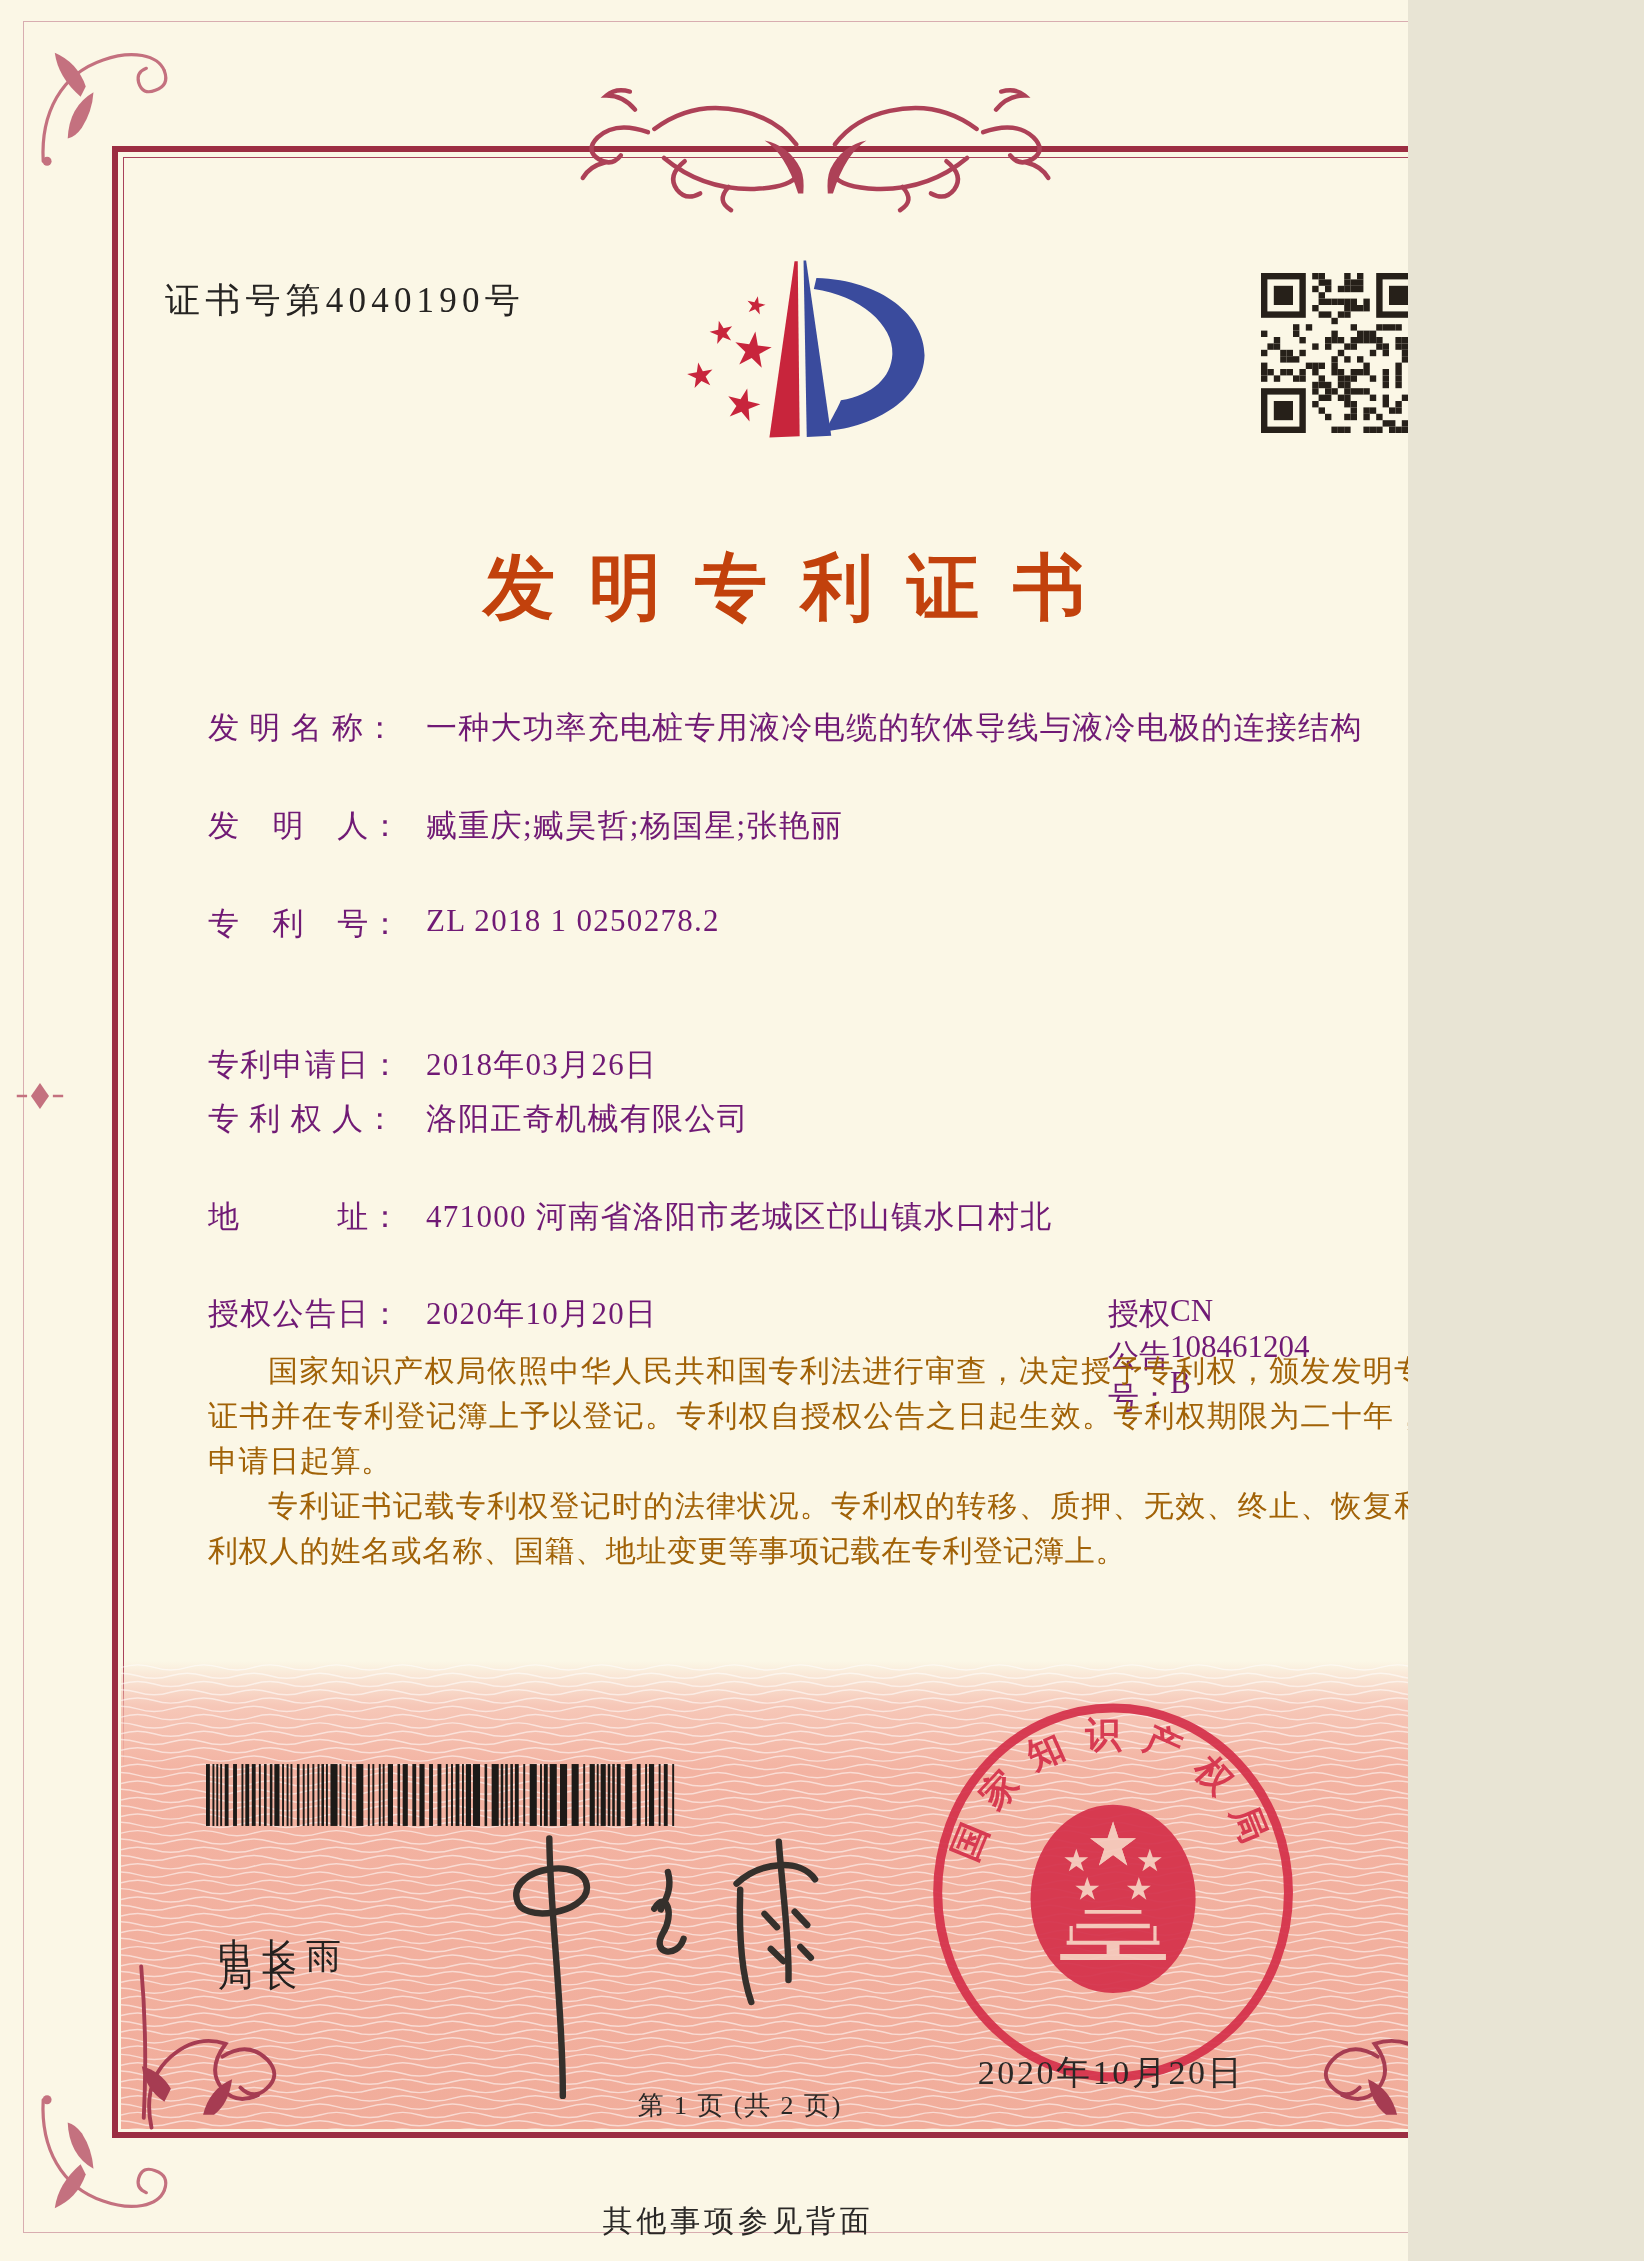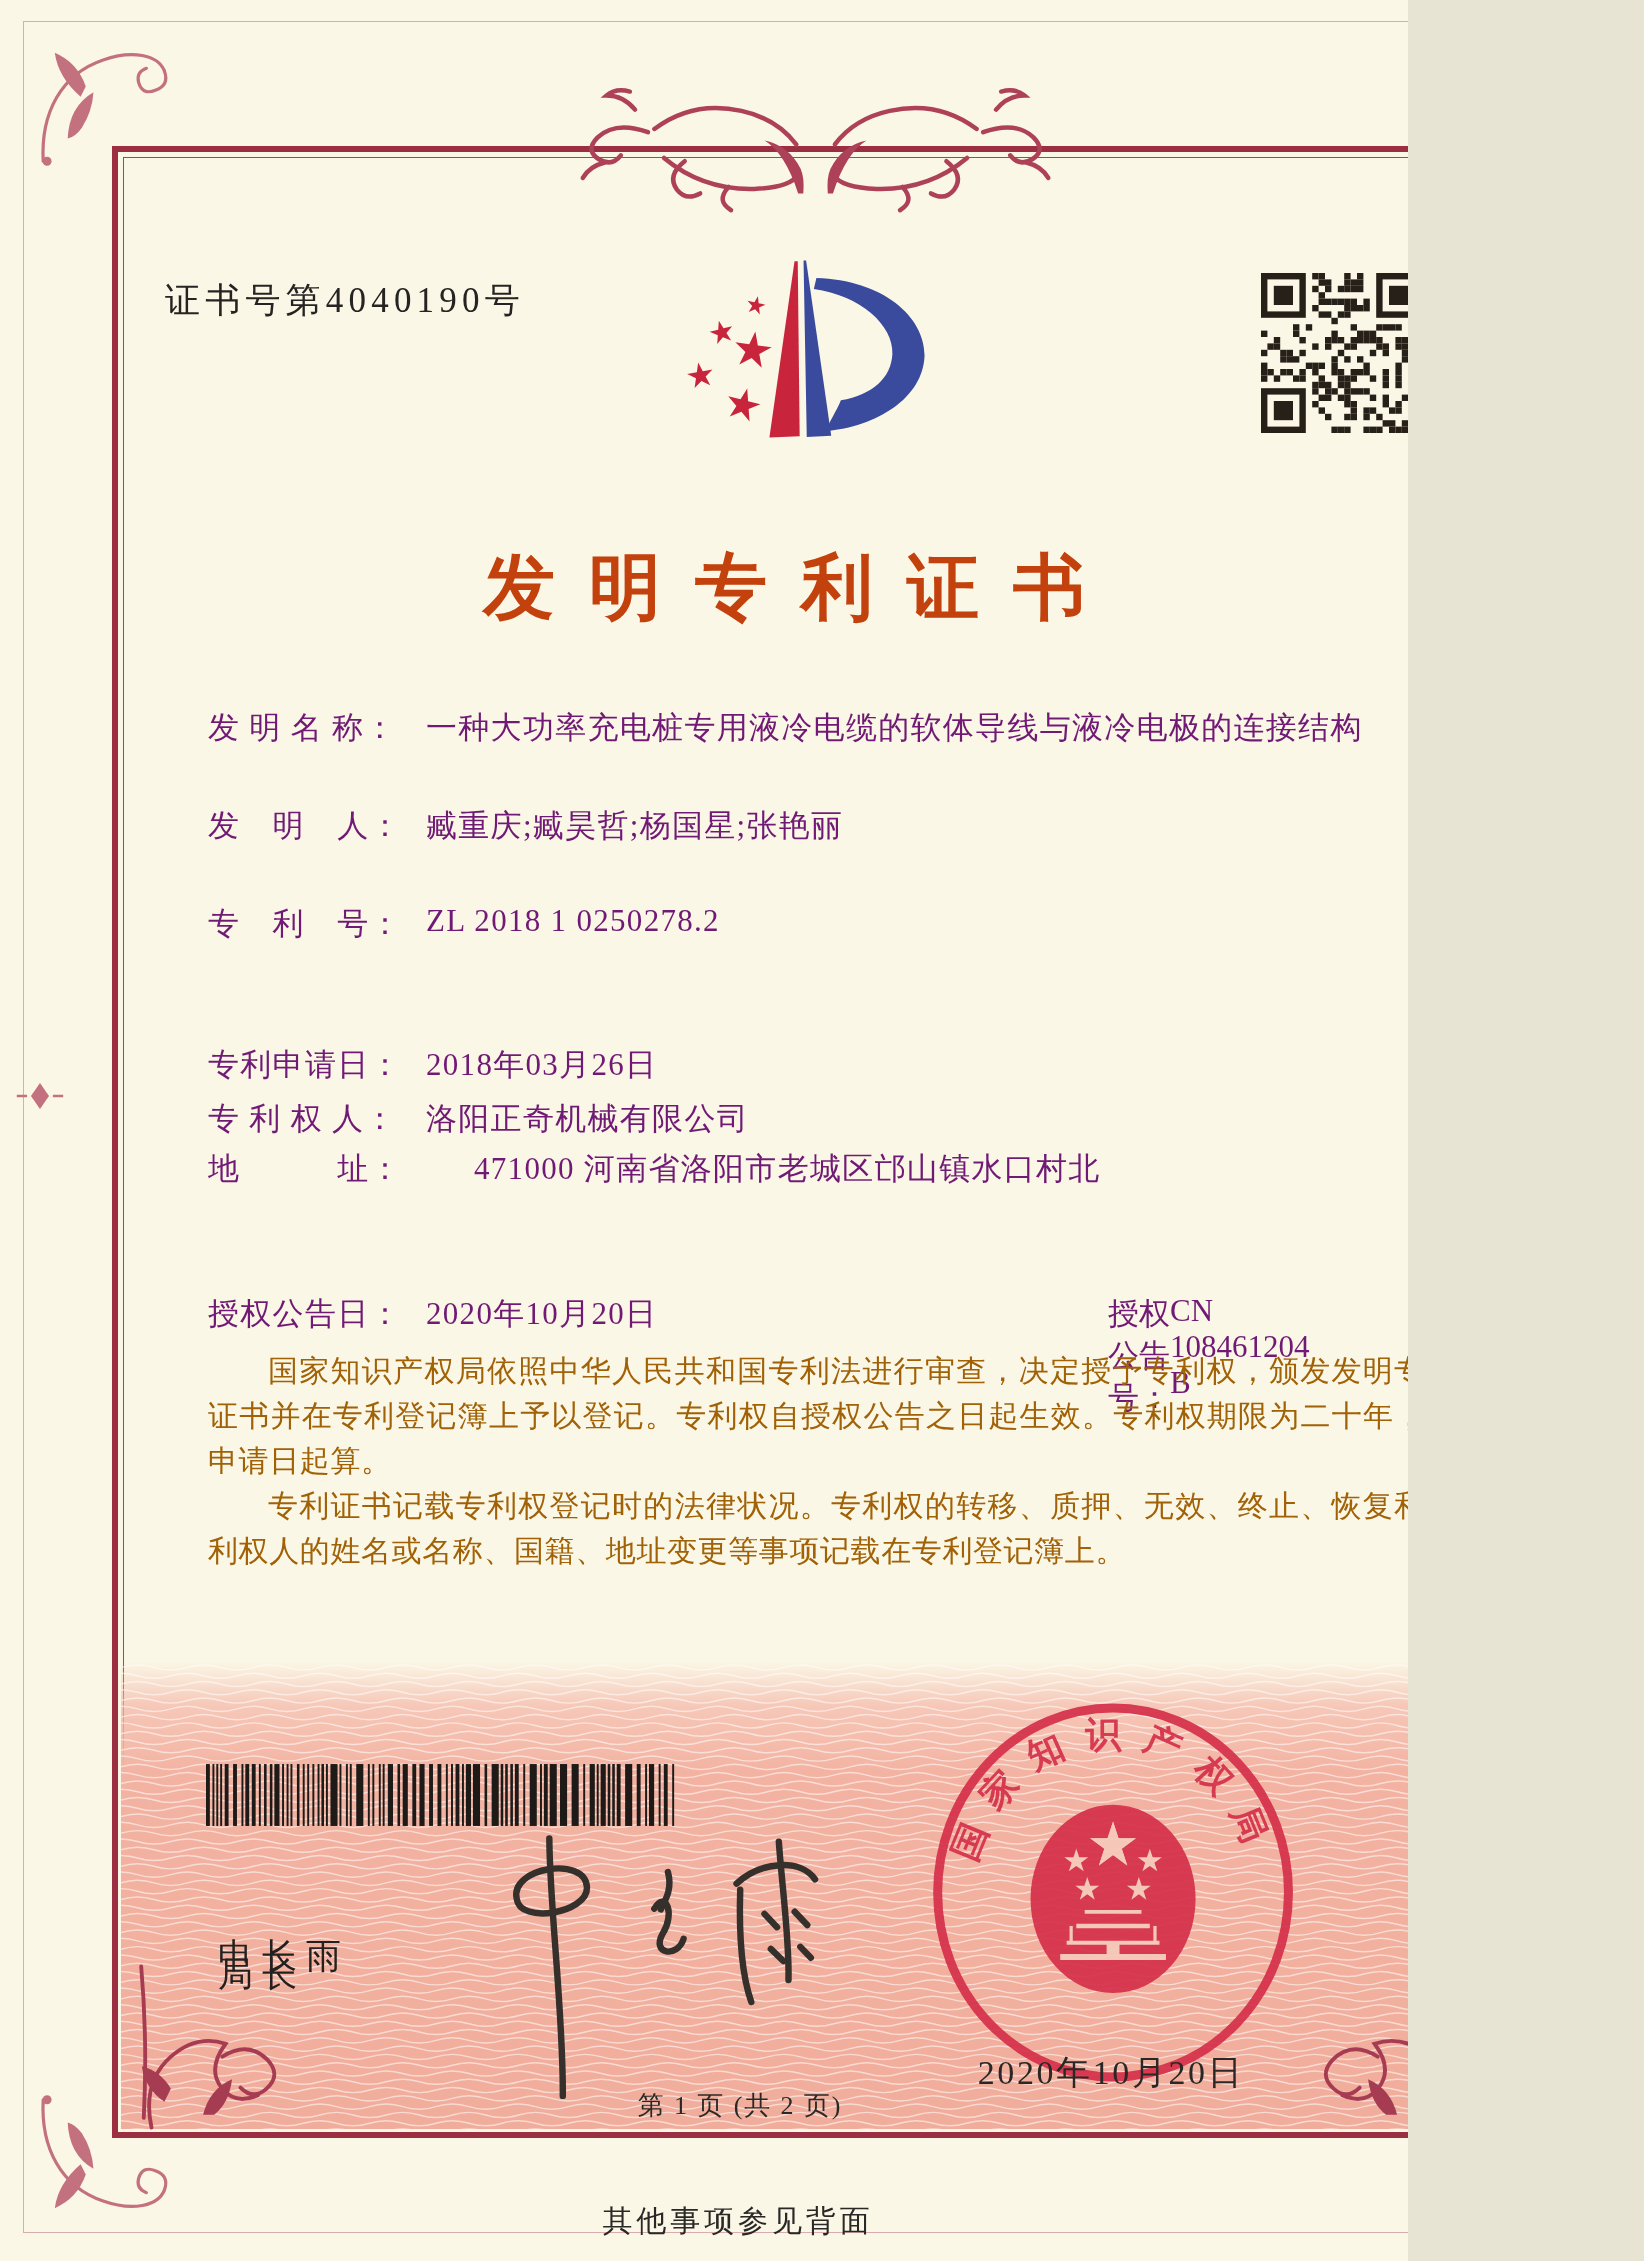--- a/index.html
+++ b/index.html
@@ -379,21 +379,21 @@
     <span class="fvalue">ZL 2018 1 0250278.2</span>
   </div>
   <div class="abs field-row" style="top:1000px;margin-top:44px;">
     <span class="flabel">专利申请日：</span>
     <span class="fvalue">2018年03月26日</span>
   </div>
   <div class="abs field-row" style="top:1098px;">
     <span class="flabel">专 利 权 人：</span>
     <span class="fvalue">洛阳正奇机械有限公司</span>
   </div>
-  <div class="abs field-row" style="top:1148px;gap:48px;">
+  <div class="abs field-row" style="top:1196px;">
     <span class="flabel">地　　　址：</span>
     <span class="fvalue">471000 河南省洛阳市老城区邙山镇水口村北</span>
   </div>
   <div class="abs field-row" style="top:1293px;">
     <span class="flabel">授权公告日：</span>
     <span class="fvalue">2020年10月20日</span>
     <span class="fvalue2-wrap">
       <span>授权公告号：</span>
       <span>CN 108461204 B</span>
     </span>

